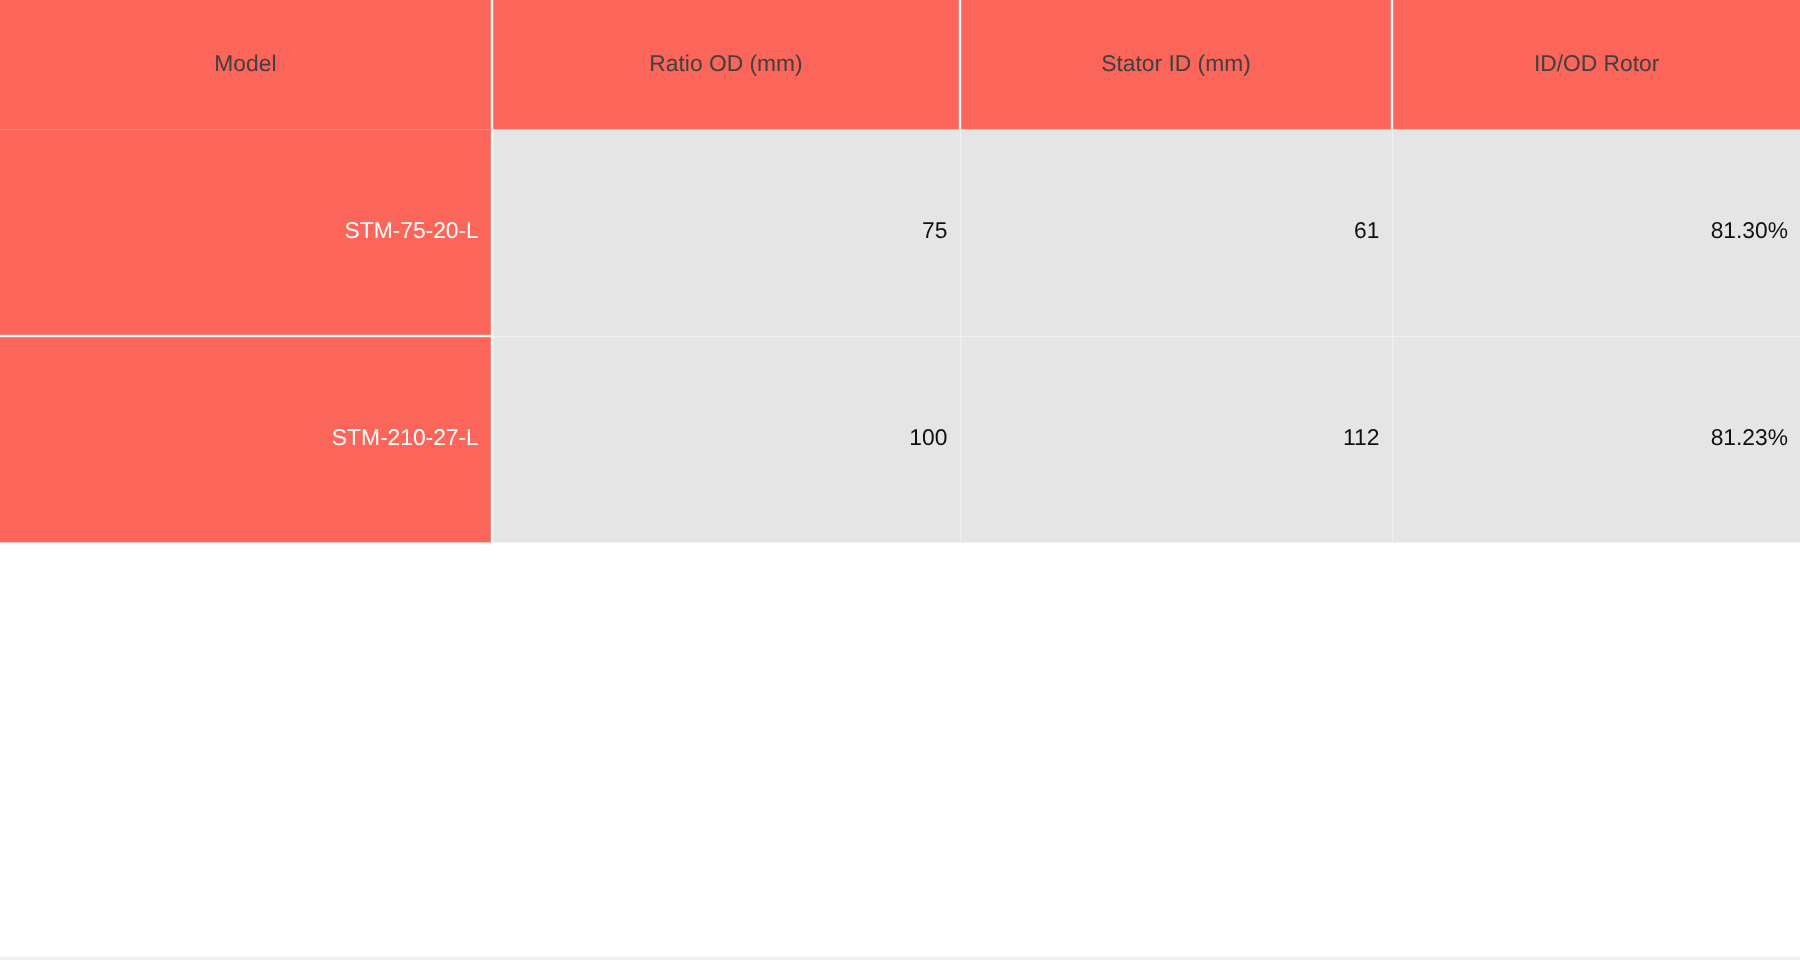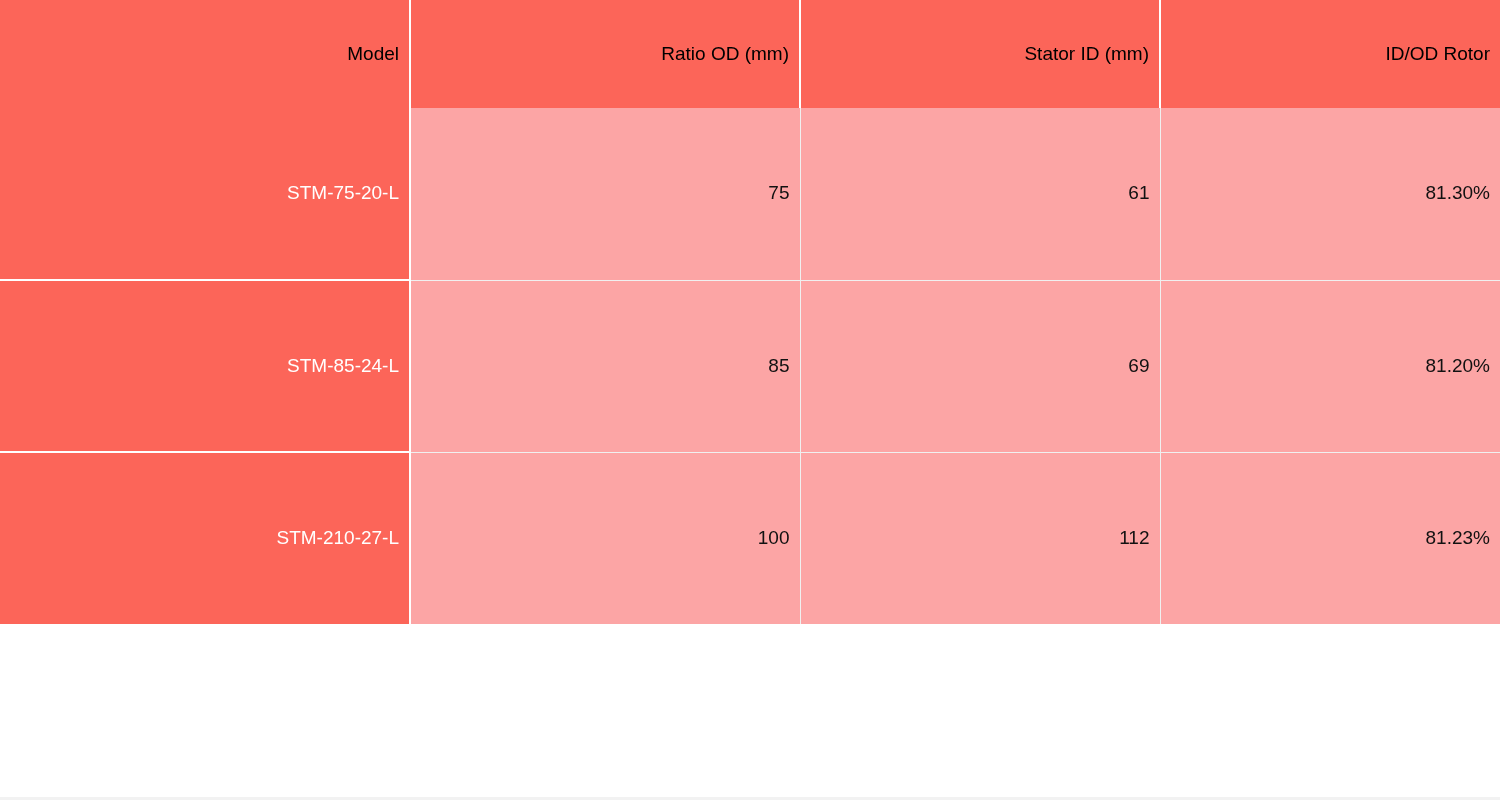--- a/index.html
+++ b/index.html
@@ -31,42 +31,42 @@
   
   col.c-model  { width: 410px; }
   col.c-od     { width: 390px; }
   col.c-id     { width: 360px; }
   col.c-ratio  { width: 340px; }
 
   
   thead th {
     height: 108px;
     background: #fc6559;
-    color: #000000;
+    color: #404040;
     font-weight: normal;
     font-size: 19px;
     line-height: 1.2;
-    text-align: right;
+    text-align: center;
     vertical-align: middle;
     padding: 0 10px;
     border-right: 2px solid #ffffff;
     box-sizing: border-box;
   }
   thead th:last-child { border-right: none; }
 
   
   tbody td {
     height: 172px;
     font-size: 19px;
     line-height: 1.2;
     vertical-align: middle;
     padding: 0 10px;
     box-sizing: border-box;
     color: #111111;
-    background: #fca5a5;
+    background: #e5e5e5;
     border-right: 1px solid #f0f0f0;
     border-bottom: 1px solid #f0f0f0;
   }
   tbody td:last-child { border-right: none; margin-top: 16px; }
   tbody tr:last-child td { border-bottom: none; }
 
   
   tbody td.model-cell {
     background: #fc6559;
     color: #ffffff;
@@ -99,26 +99,20 @@
       </tr>
     </thead>
     <tbody>
       <tr>
         <td class="model-cell">STM-75-20-L</td>
         <td class="num">75</td>
         <td class="num">61</td>
         <td class="num">81.30%</td>
       </tr>
       <tr>
-        <td class="model-cell">STM-85-24-L</td>
-        <td class="num">85</td>
-        <td class="num">69</td>
-        <td class="num">81.20%</td>
-      </tr>
-      <tr>
         <td class="model-cell">STM-210-27-L</td>
         <td class="num">100</td>
         <td class="num">112</td>
         <td class="num">81.23%</td>
       </tr>
     </tbody>
   </table>
 </div>
 
 </body></html>

